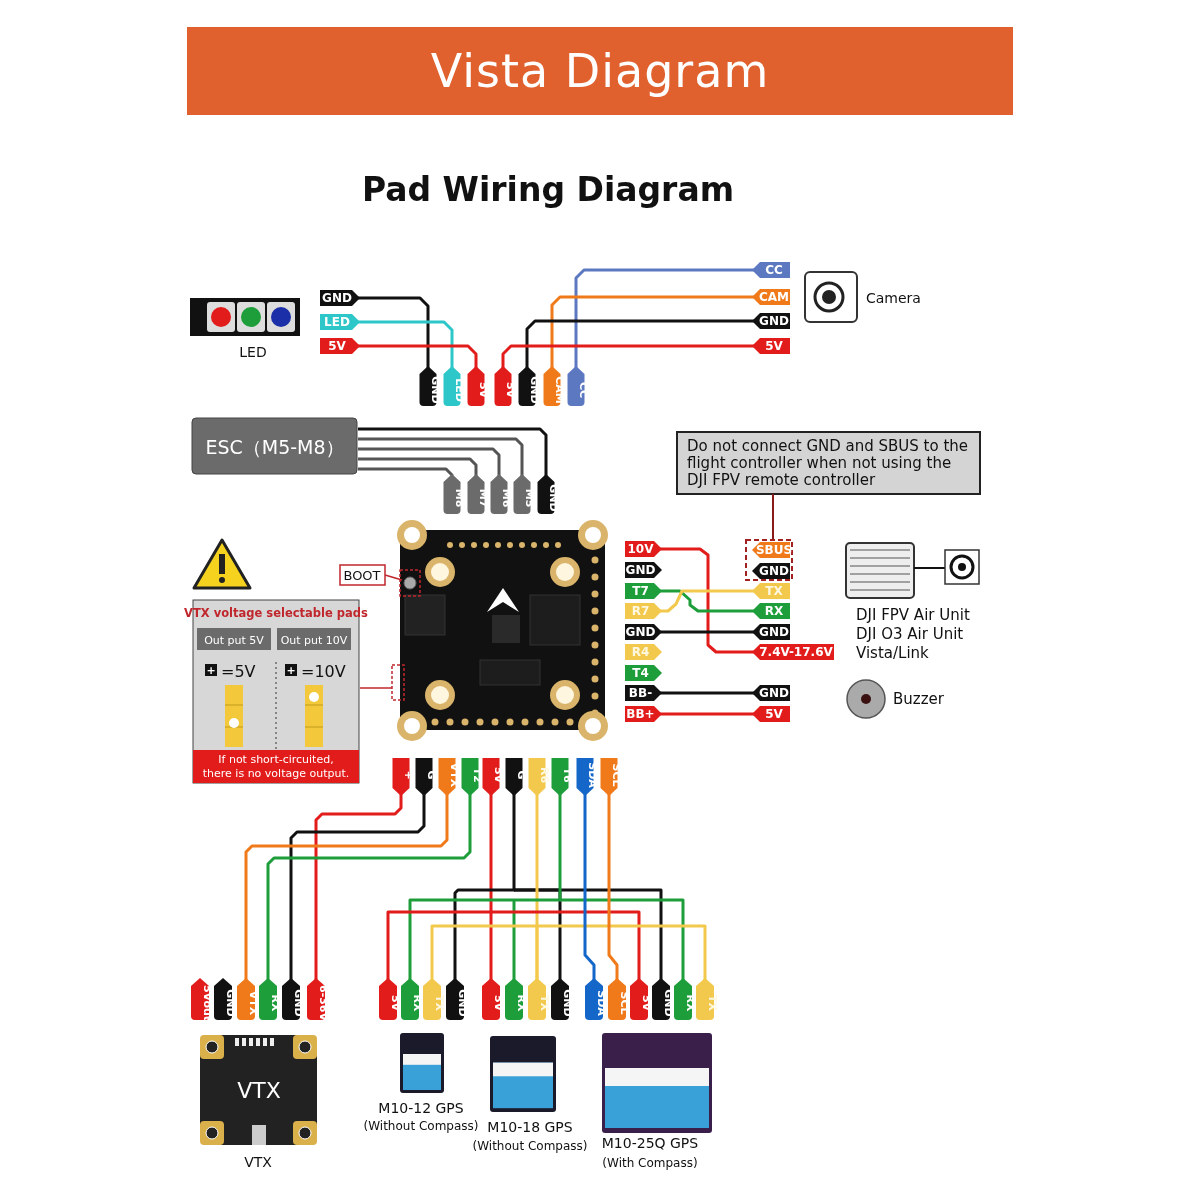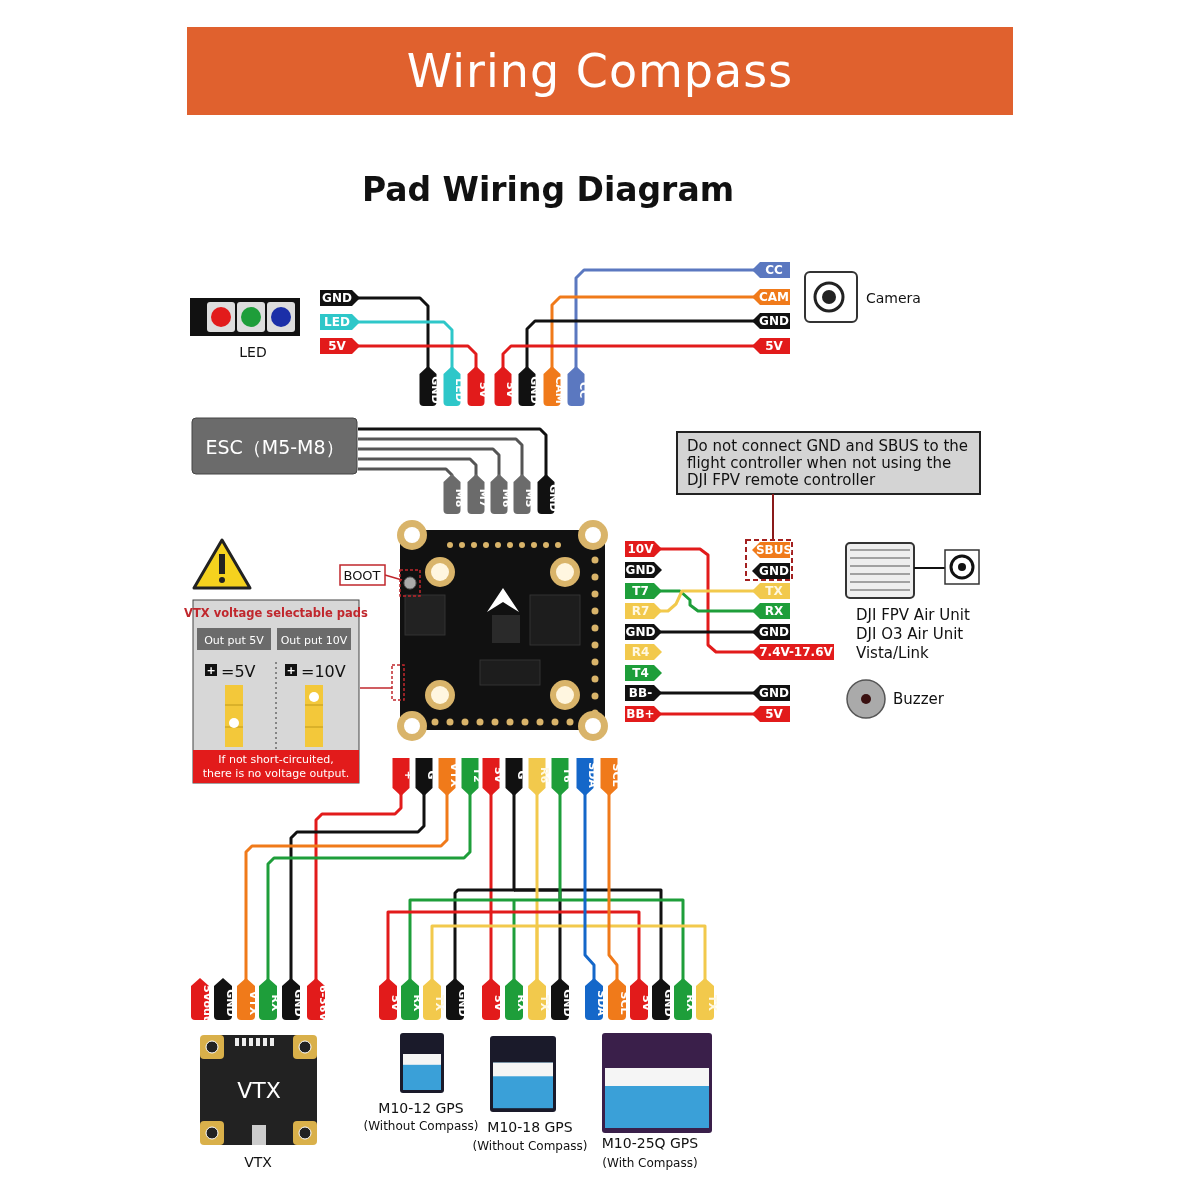--- a/index.html
+++ b/index.html
@@ -6,21 +6,21 @@
   body{width:1200px;height:1200px;position:relative;overflow:hidden;font-family:"DejaVu Sans",sans-serif;}
   .banner{position:absolute;left:187px;top:27px;width:826px;height:88px;background:#e0612e;display:flex;align-items:center;justify-content:center;}
   .banner span{color:#fff;font-size:46px;letter-spacing:1px;font-family:"DejaVu Sans",sans-serif;}
   .subtitle{position:absolute;left:0;width:1096px;top:170px;text-align:center;font-size:33px;font-weight:bold;color:#111;}
   svg{position:absolute;left:0;top:0;}
 </style>
 </head>
 <body>
 
 <div class="banner">
-  <span>Wiring Compass</span>
+  <span>Vista Diagram</span>
 </div>
 <div class="subtitle">Pad Wiring Diagram</div>
 
 <svg id="diagram" width="1200" height="1200" viewBox="0 0 1200 1200">
     <g>
       <rect x="190" y="298" width="110" height="38" fill="#111"></rect>
       <rect x="207" y="302" width="28" height="30" rx="3" fill="#ddd"></rect>
       <circle cx="221" cy="317" r="10" fill="#e21b1b"></circle>
       <rect x="237" y="302" width="28" height="30" rx="3" fill="#ddd"></rect>
       <circle cx="251" cy="317" r="10" fill="#1e9e3a"></circle>

